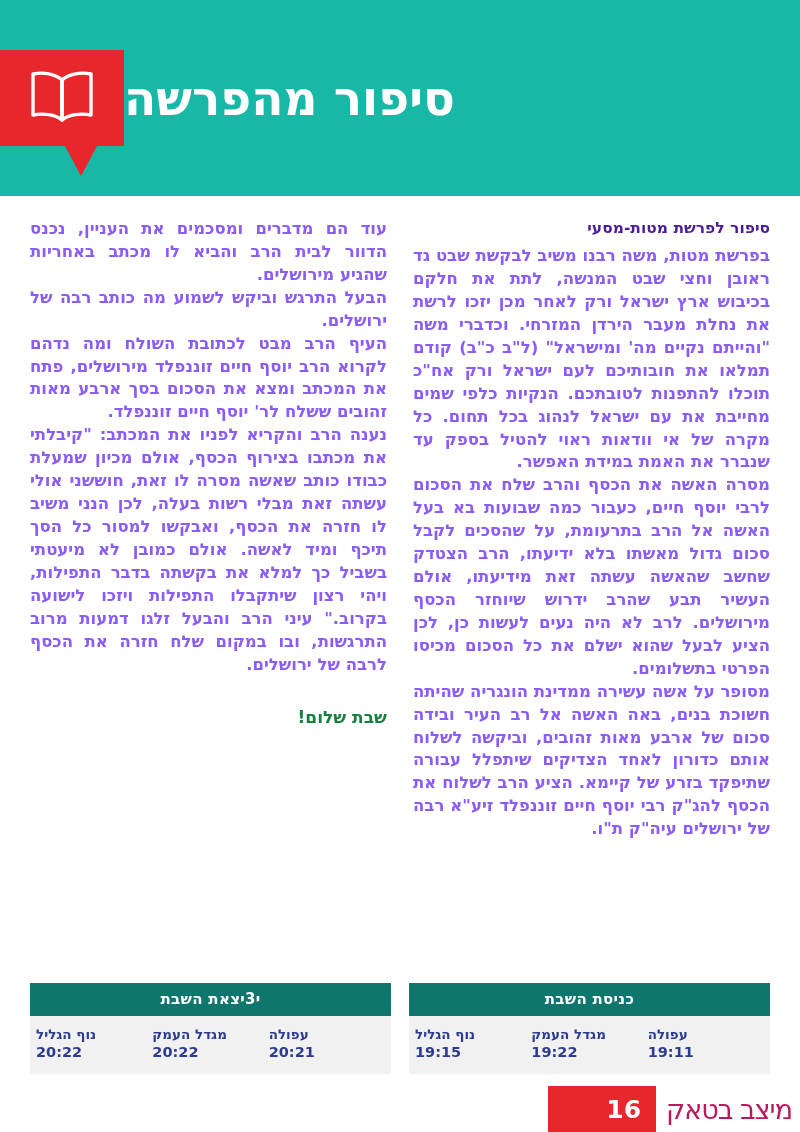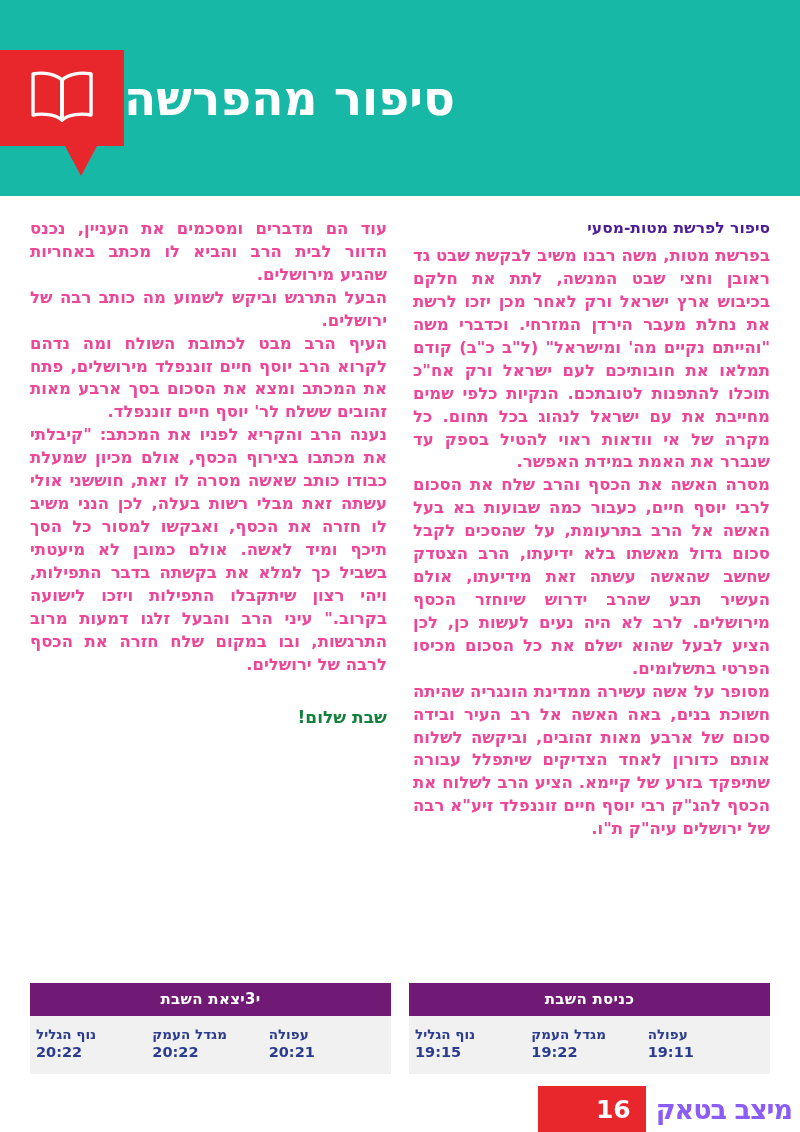--- a/index.html
+++ b/index.html
@@ -80,21 +80,21 @@
   .col-left  { order: 1; }
 
   .col-heading {
     color: #4c1d95;
     font-size: 15.5px;
     font-weight: bold;
     margin-bottom: 7px;
     line-height: 1.3;
   }
   .para {
-    color: #ec4899;
+    color: #8b5cf6;
     font-size: 16.5px;
     line-height: 1.39;
     text-align: justify;
     text-align-last: right;
     margin-bottom: 0px;
     font-weight: bold;
   }
   .para + .para { margin-top: 0; }
   .shabbat-shalom {
     color: #15803d;
@@ -112,21 +112,21 @@
     position: absolute;
     bottom: 58px;
     right: 0;
     left: 0;
   }
   .ztable {
     flex: 1 1 50%;
     background: #f1f1f1;
   }
   .ztable-head {
-    background: #701a75;
+    background: #0f766e;
     color: #ffffff;
     font-size: 15px;
     font-weight: bold;
     text-align: center;
     padding: 7px 0 8px 0;
     letter-spacing: .3px;
   }
   .ztable-body {
     display: flex;
     flex-direction: row;
@@ -161,23 +161,23 @@
     align-items: center;
     justify-content: flex-start;
     padding-right: 0;
   }
   .footer-brand {
     display: flex;
     flex-direction: row;
     align-items: center;
   }
   .footer-logo {
-    color: #8b5cf6;
+    color: #be185d;
     font-size: 27px;
-    font-weight: bold;
+    font-weight: normal;
     letter-spacing: -1px;
     line-height: 1;
     padding: 0 8px 0 10px;
     direction: rtl;
   }
   .footer-page {
     background: #e8272d;
     color: #ffffff;
     font-size: 25px;
     font-weight: bold;

